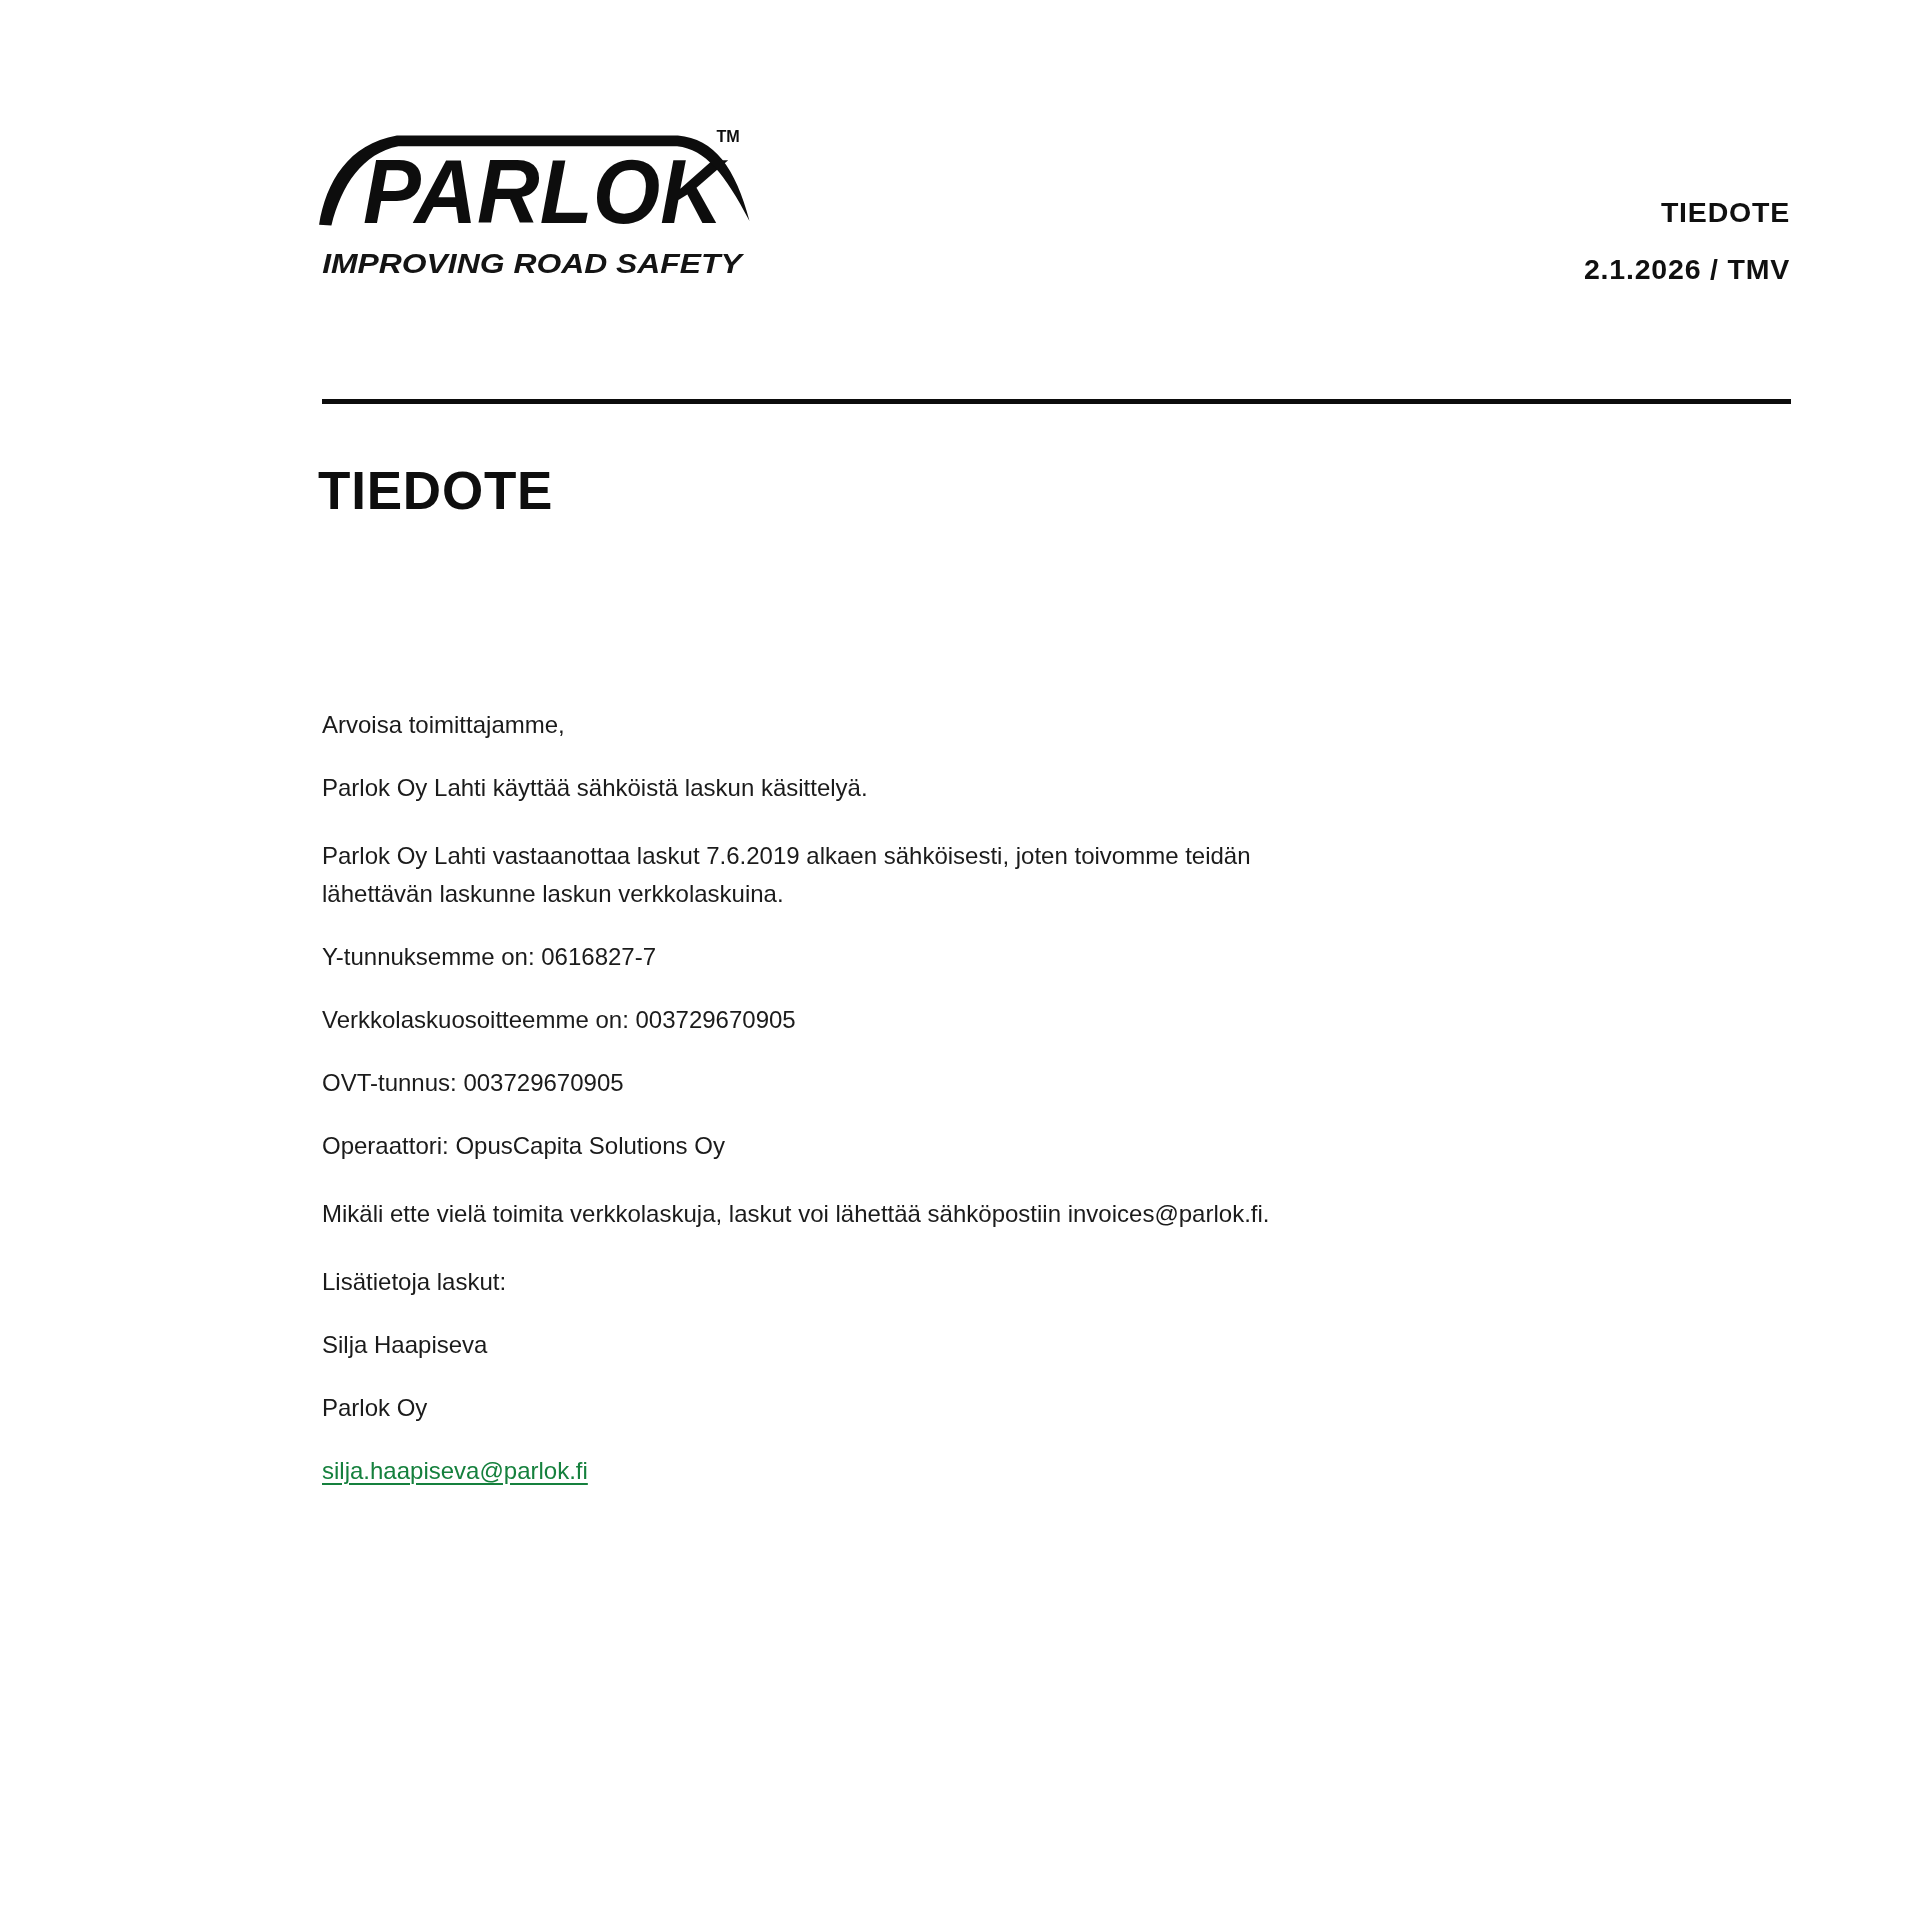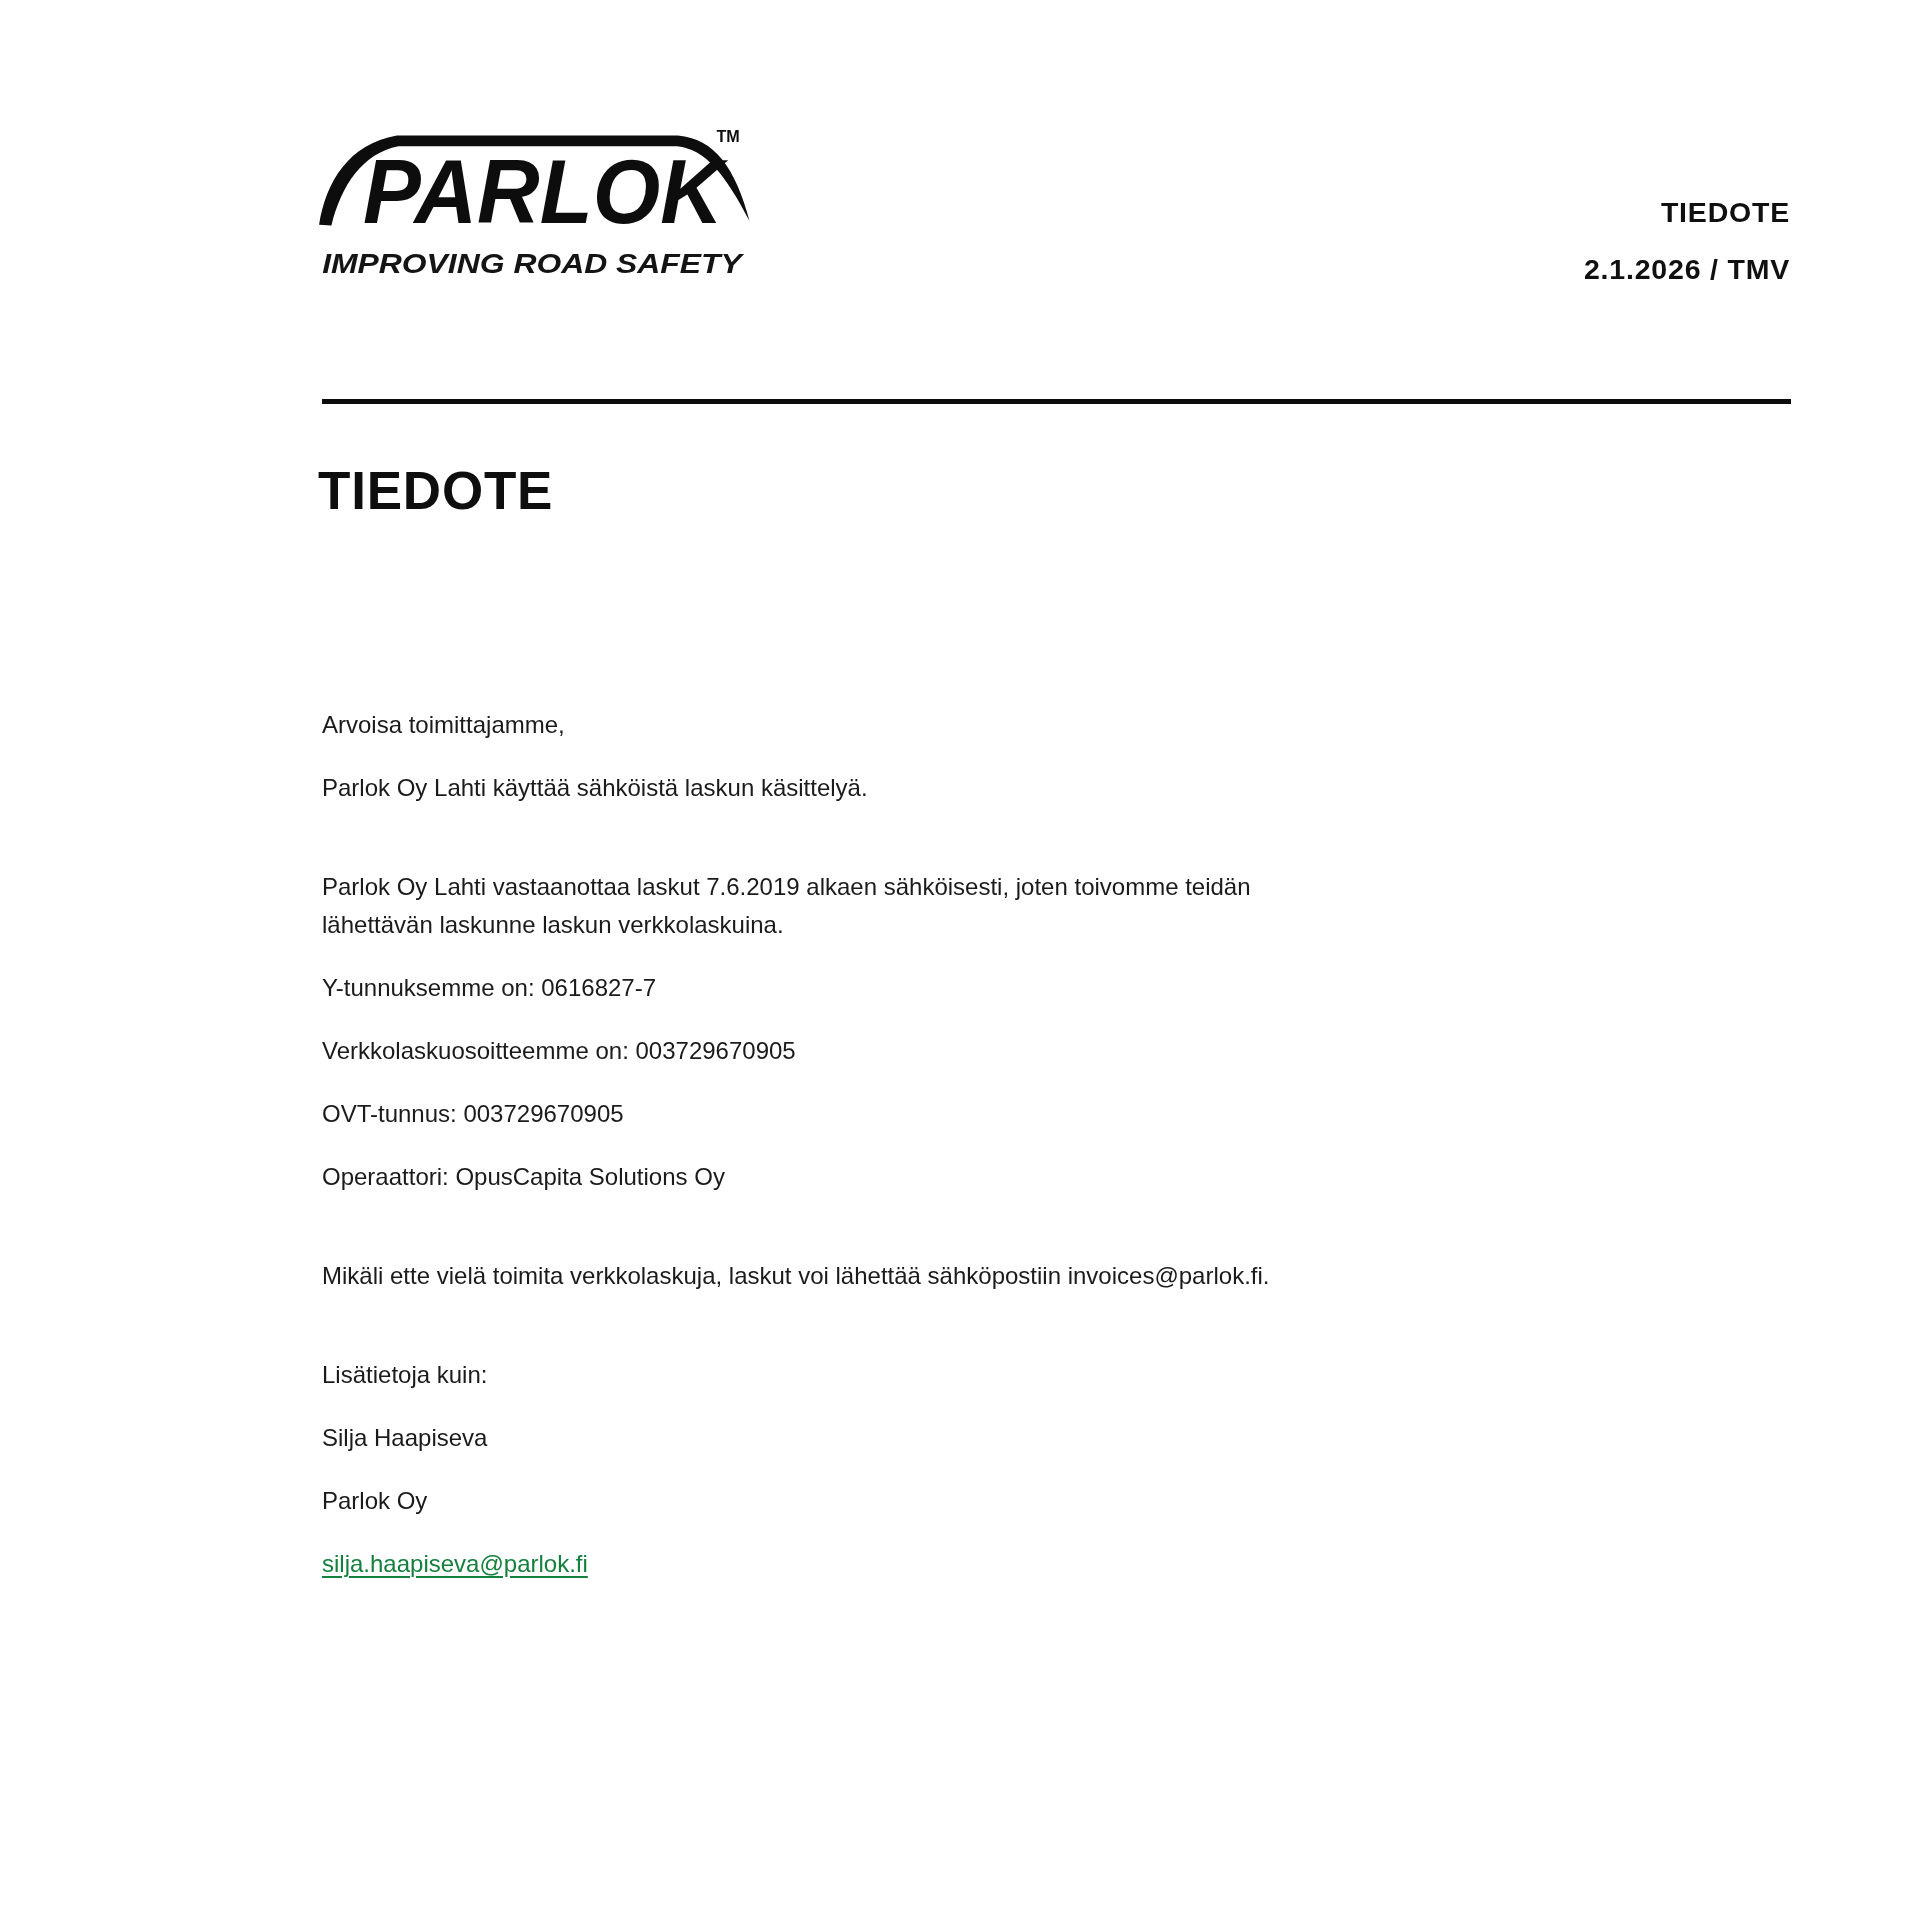--- a/index.html
+++ b/index.html
@@ -19,21 +19,21 @@
   
   .rule{background:#0c0c0c;height:4.6px}
   #rule-top{left:322px;top:399px;width:1469px}
 
   
   #page-title{left:318px;top:460px;font-size:53px;font-weight:bold;letter-spacing:0.8px;color:#0e0e0e}
 
   
   #body{left:322px;top:706px;width:1502px;font-size:24px;line-height:38px;color:#1b1b1b}
   #body p{margin:0 0 25px}
-  #body p.gap{margin-top:61px}
+  #body p.gap{margin-top:30px}
   .b{font-weight:normal}
   .blockline{display:block}
   a.mail{color:#15803d;text-decoration:underline;text-underline-offset:3.9px;text-decoration-thickness:1.9px}
 </style>
 </head>
 <body>
 
 <div class="abs" id="logo">
   <svg width="462" height="166" viewBox="0 0 1200 430" xmlns="http://www.w3.org/2000/svg">
     <text x="122" y="277" font-family="Liberation Sans, sans-serif" font-size="235" font-weight="bold" font-style="italic" fill="#0d0d0d" textLength="935" lengthAdjust="spacingAndGlyphs">PARLOK</text>
@@ -61,18 +61,18 @@
       <span class="blockline">lähettävän laskunne laskun verkkolaskuina.</span>
     </p>
 
   <p><span>Y-tunnuksemme on:</span> <span>0616827-7</span></p>
   <p><span>Verkkolaskuosoitteemme on:</span> <span class="b">003729670905</span></p>
   <p><span>OVT-tunnus:</span> <span class="b">003729670905</span></p>
   <p><span>Operaattori:</span> <span>OpusCapita Solutions Oy</span></p>
 
   <p class="gap"><span>Mikäli ette vielä toimita verkkolaskuja, laskut voi lähettää sähköpostiin </span><span class="b">invoices@parlok.fi</span><span>.</span></p>
 
-  <p class="gap">Lisätietoja kuin:</p>
+  <p class="gap">Lisätietoja laskut:</p>
   <p>Silja Haapiseva</p>
   <p>Parlok Oy</p>
   <p><a href="#" class="mail">silja.haapiseva@parlok.fi</a></p>
 </div>
 
 
 </body></html>

